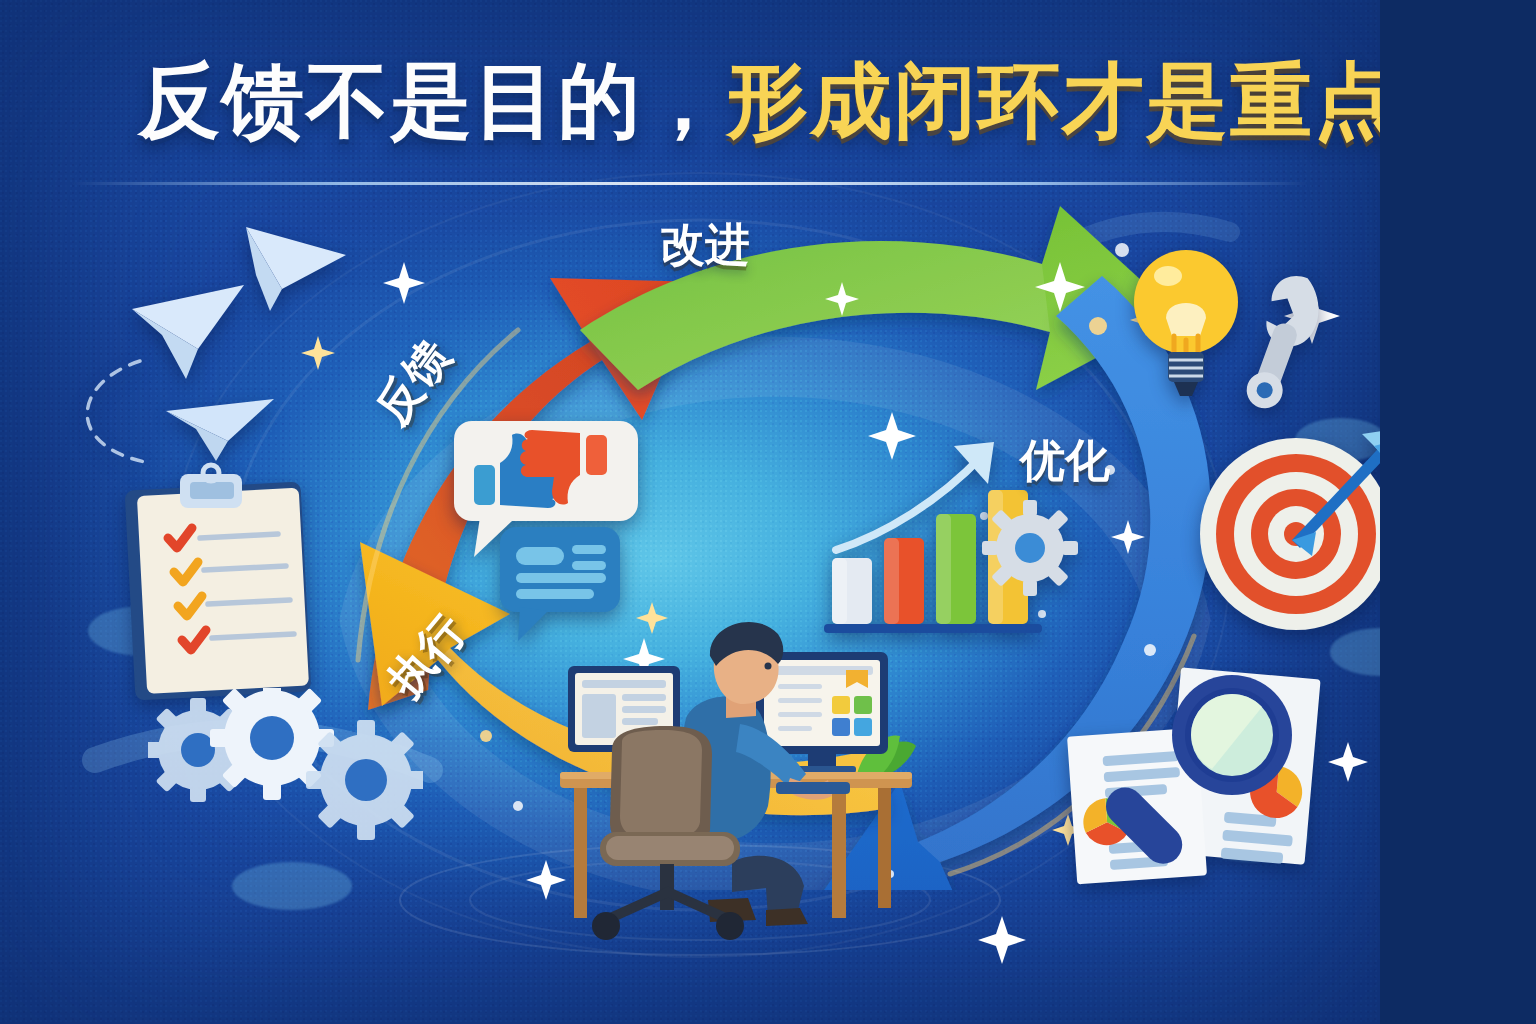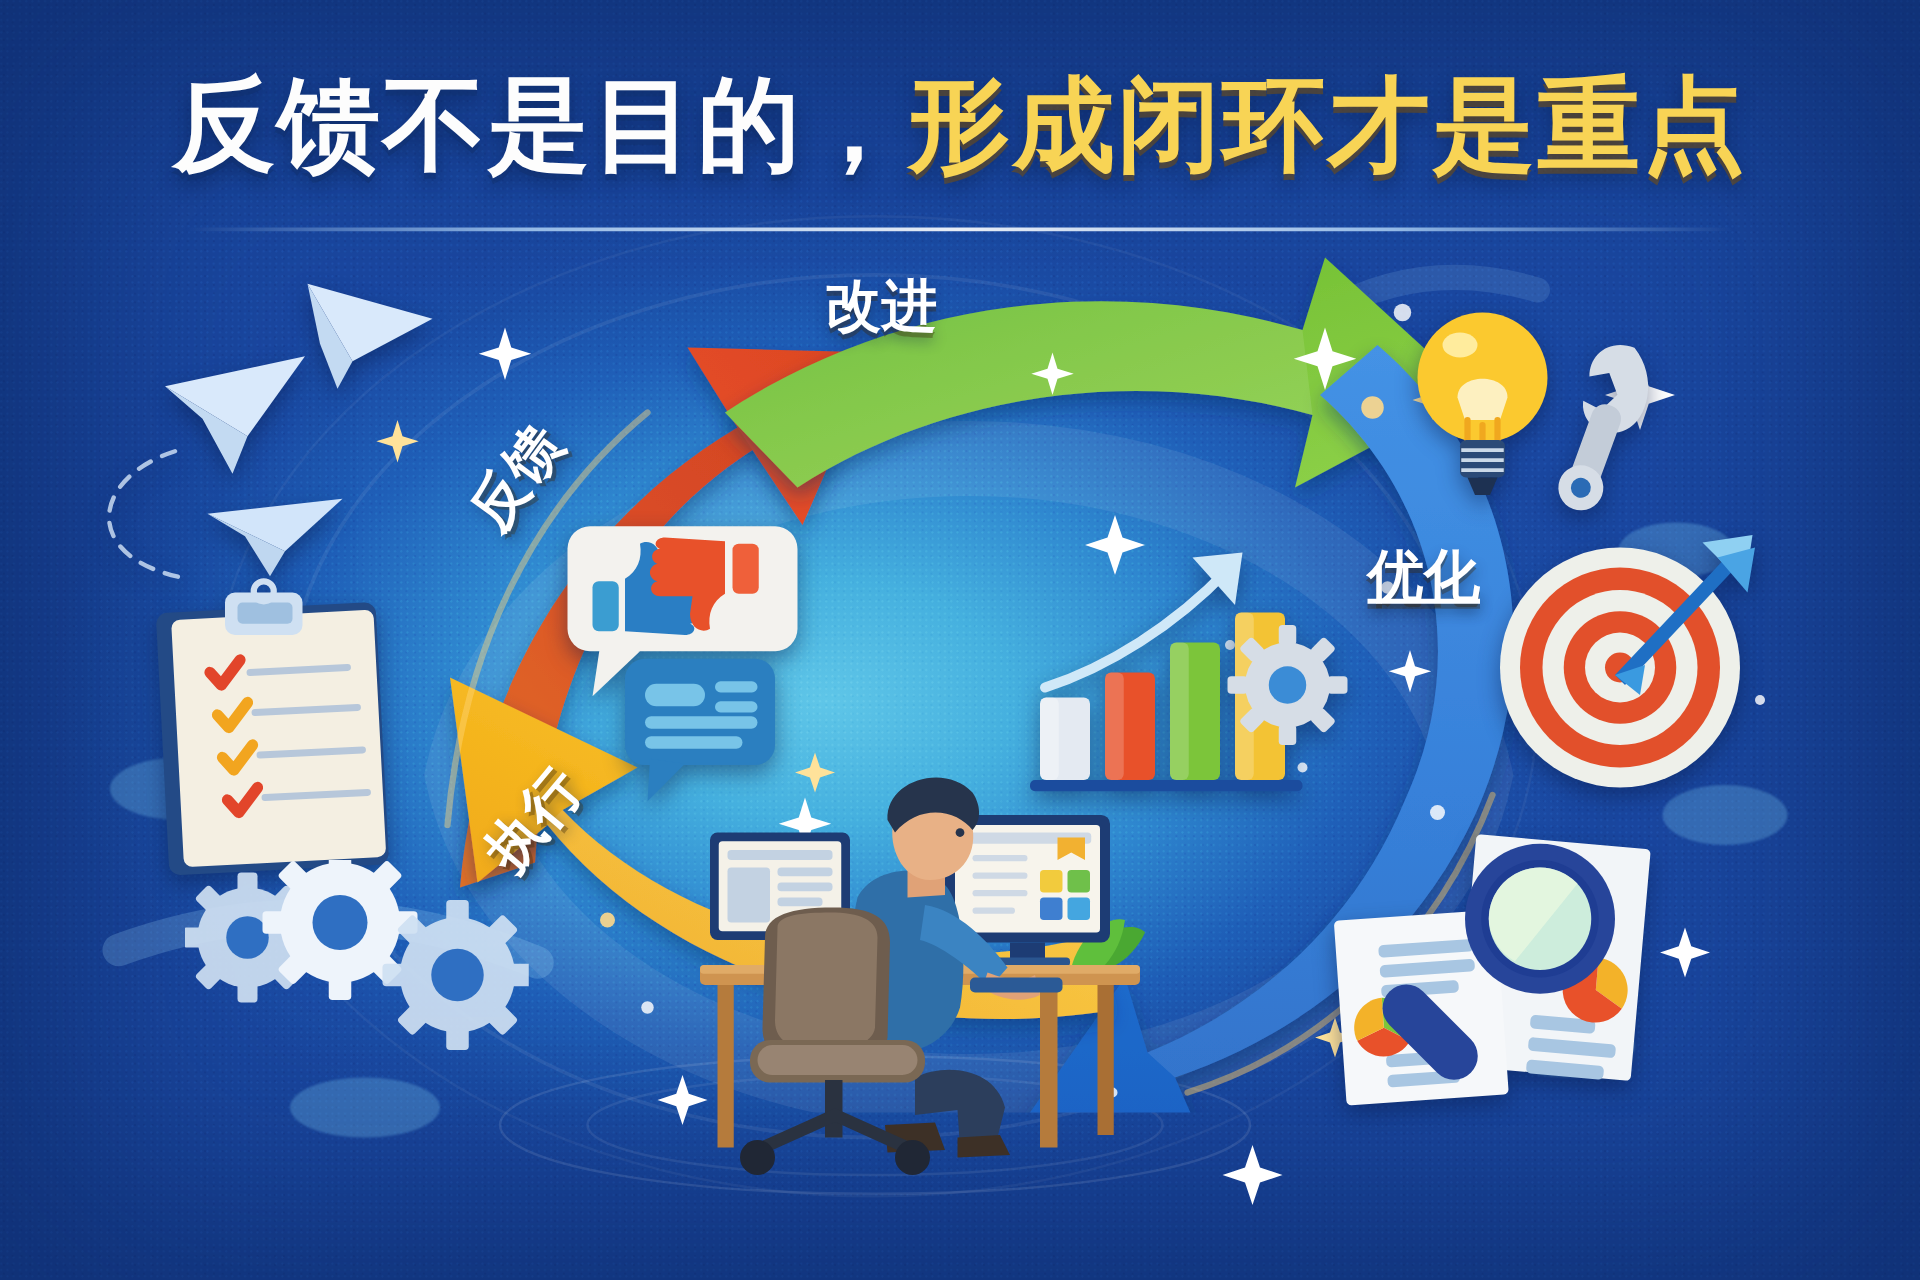--- a/index.html
+++ b/index.html
@@ -1,19 +1,19 @@
 <!DOCTYPE html>
 <html><head>
 <meta charset="utf-8">
 <style>
   html,body{margin:0;padding:0;background:#0d2b63;}
   body{font-family:"Liberation Sans","DejaVu Sans",sans-serif;}
 
   #stage{
-    position:relative;width:1536px;height:1024px;overflow:hidden;
+    position:relative;width:1380px;height:1024px;overflow:hidden;
     background:
       radial-gradient(ellipse 620px 400px at 660px 560px, #5fc6e8 0%, #45b0df 24%, #2e86cf 48%, #1f5fb8 70%, #1b4da6 88%, #1a47a0 100%),
       linear-gradient(150deg,#2253ae 0%,#1e4da6 40%,#1a4399 100%);
   }
   
   #grain{
     position:absolute;inset:0;pointer-events:none;opacity:.33;mix-blend-mode:overlay;
     background-image:
       radial-gradient(circle at 1px 1px, rgba(255,255,255,.45) 0.6px, transparent 1.1px),
       radial-gradient(circle at 3px 4px, rgba(0,0,0,.30) 0.6px, transparent 1.1px);
@@ -36,21 +36,21 @@
 
   
   .cycle{position:absolute;left:250px;top:190px;width:1040px;height:700px;z-index:12;}
   .arrow-label{
     position:absolute;color:#fff;font-weight:700;font-size:45px;z-index:22;white-space:nowrap;
     font-family:"DejaVu Sans","Liberation Sans",sans-serif;
     text-shadow:0 4px 0 rgba(60,40,10,.35),0 6px 11px rgba(10,30,70,.45);
   }
   #lbl-feedback{left:368px;top:352px;transform:rotate(-54deg);}
   #lbl-improve{left:660px;top:215px;}
-  #lbl-optimize{left:1094px;top:431px;text-decoration:underline;}
+  #lbl-optimize{left:1020px;top:431px;}
   #lbl-execute{left:382px;top:626px;transform:rotate(-50deg);}
 
   
   .ico{position:absolute;z-index:16;}
   .shadowy{filter:drop-shadow(0 7px 9px rgba(6,25,70,.45));}
 
   
   #clipboard{left:118px;top:462px;width:215px;height:248px;}
   
   #bubbles{left:448px;top:415px;width:215px;height:235px;}

